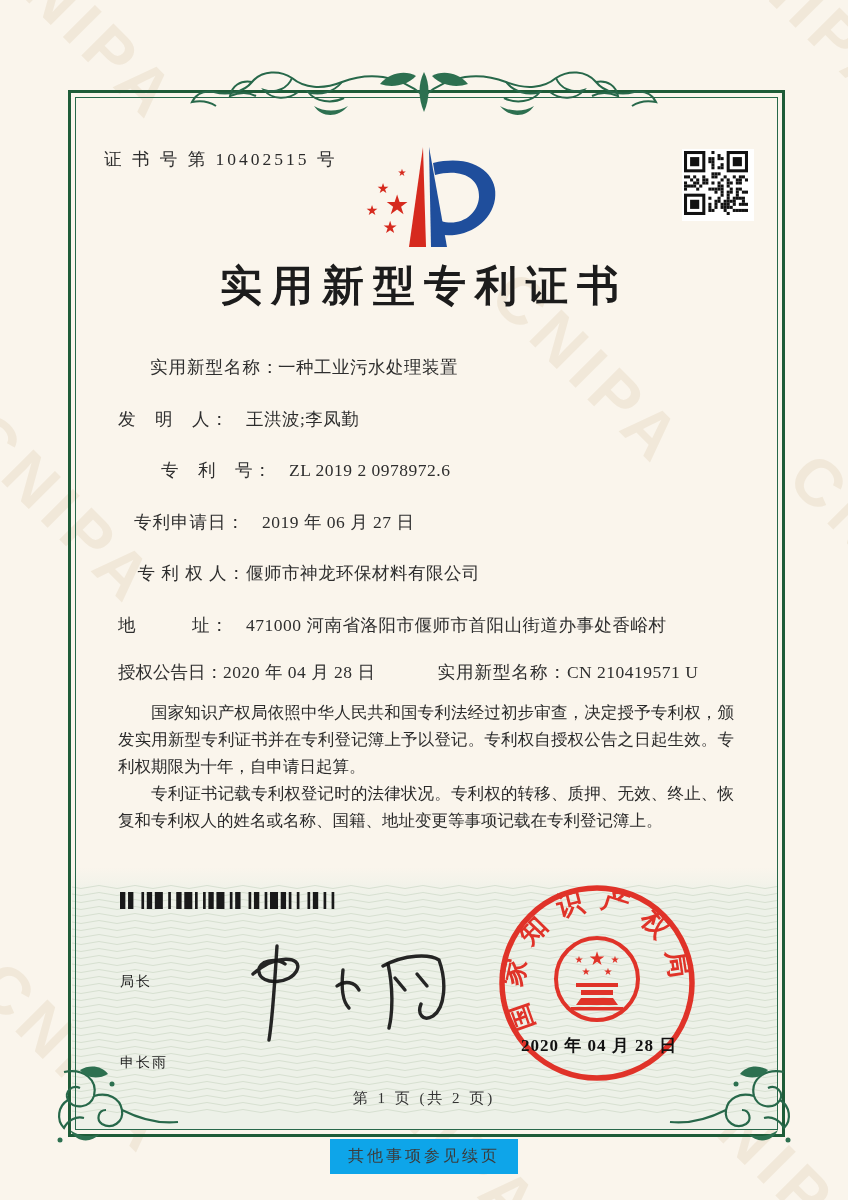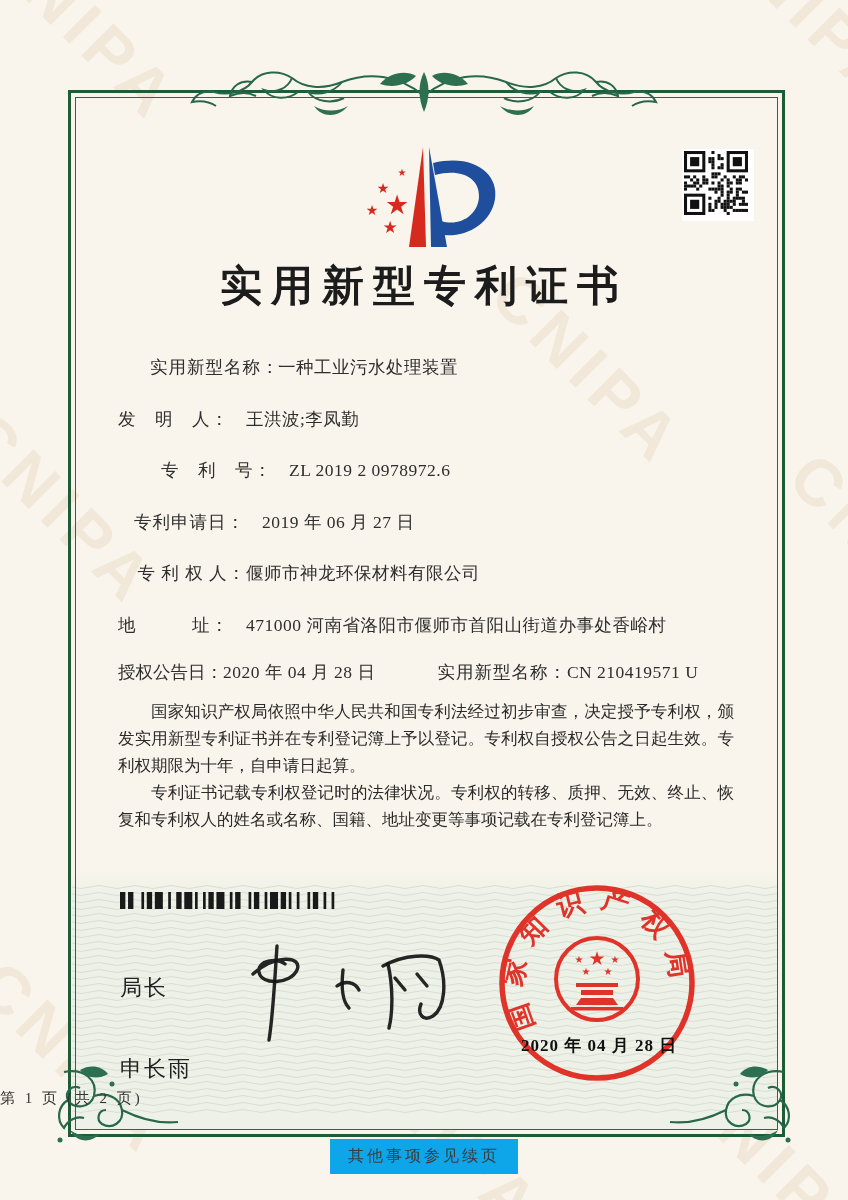--- a/index.html
+++ b/index.html
@@ -34,30 +34,30 @@
   
   .cert-no{left:104px;top:147px;font-size:17.5px;letter-spacing:3px;color:#2b2b2b;}
   .title{left:0;top:258px;width:848px;text-align:center;font-size:42px;font-weight:bold;
          letter-spacing:9px;color:#1c1c1c;}
   .row{left:118px;font-size:17.5px;white-space:nowrap;}
   .row .lbl{display:inline-block;width:128px;letter-spacing:1px;}
   .row .val{letter-spacing:0.5px;}
   .grant .lbl2{margin-left:62px;letter-spacing:1px;}
   .bodytext{left:118px;top:699px;width:616px;font-size:16.5px;line-height:27px;
             text-align:justify;color:#2a2a2a;}
-  .bodytext p{margin:0;text-indent:2em;font-family:Liberation Mono, monospace;}
+  .bodytext p{margin:0;text-indent:2em;}
   .barcode{left:120px;top:892px;width:216px;height:17px;}
-  .signer{left:120px;font-size:22px;font-family:"Liberation Sans","DejaVu Sans",sans-serif;
+  .signer{left:120px;font-size:14px;font-family:"Liberation Sans","DejaVu Sans",sans-serif;
           color:#222;letter-spacing:2px;}
   .sig-svg{left:225px;top:936px;}
   .sig-svg path{fill:none;stroke:#141414;stroke-width:3.4;stroke-linecap:round;stroke-linejoin:round;opacity:.92;}
   .seal{left:494px;top:880px;}
   .seal-date{left:500px;top:1034px;width:198px;text-align:center;font-size:17px;
              color:#111;letter-spacing:1px;font-weight:bold;}
-  .page-ind{left:0;top:1089px;width:848px;font-size:15px;letter-spacing:3px;color:#333;}
+  .page-ind{left:0;top:1089px;width:848px;text-align:center;font-size:15px;letter-spacing:3px;color:#333;}
   .note-box{left:50%;top:1139px;transform:translateX(-50%);background:#0ea5e9;
             padding:7px 18px;font-size:16px;letter-spacing:3px;color:#3c3c3c;}
   .qr{left:682px;top:149px;width:68px;height:68px;background:#fff;padding:2px;}
 </style>
 </head>
 <body>
 
 <div class="page">
 
   <span class="wm">CNIPA</span>
@@ -146,20 +146,21 @@
       <path d="M44 34 C 58 30 70 36 72 48 C 74 60 62 68 52 62 C 46 58 48 48 56 48"></path>
       <path d="M18 38 C 8 44 6 58 14 66 C 18 58 26 54 34 56"></path>
       <path d="M72 48 C 92 58 110 62 128 60"></path>
       <path d="M30 8 C 40 2 52 4 58 12 C 48 18 36 16 30 8" fill="#2d7050" stroke="none"></path>
       <path d="M20 68 C 28 74 40 76 50 72 C 40 82 26 80 20 68" fill="#2d7050" stroke="none"></path>
       <circle cx="10" cy="78" r="2.5" fill="#2d7050" stroke="none"></circle>
       <circle cx="62" cy="22" r="2.5" fill="#2d7050" stroke="none"></circle>
     </g>
   </svg>
 
+  <div class="abs content cert-no">证 书 号 第 10402515 号</div>
 
   <svg class="abs content" style="left:349px;top:141px;" width="152" height="114" viewBox="0 0 152 114">
     <path d="M74 6 L60 106 L77 106 Z" fill="#d62a1e"></path>
     <path d="M80 6 L82 106 L98 106 Z" fill="#1f4e9c"></path>
     <path d="M84 22 C 126 12 150 34 146 58 C 142 85 112 99 88 93 L 92 80 C 111 86 129 74 130 56 C 131 37 112 27 86 34 Z" fill="#1f4e9c"></path>
     <g fill="#d62a1e" font-family="'DejaVu Sans',sans-serif" text-anchor="middle">
       <text x="48" y="73" font-size="27">★</text>
       <text x="53" y="35" font-size="10">★</text>
       <text x="34" y="52" font-size="14">★</text>
       <text x="23" y="74" font-size="14">★</text>

